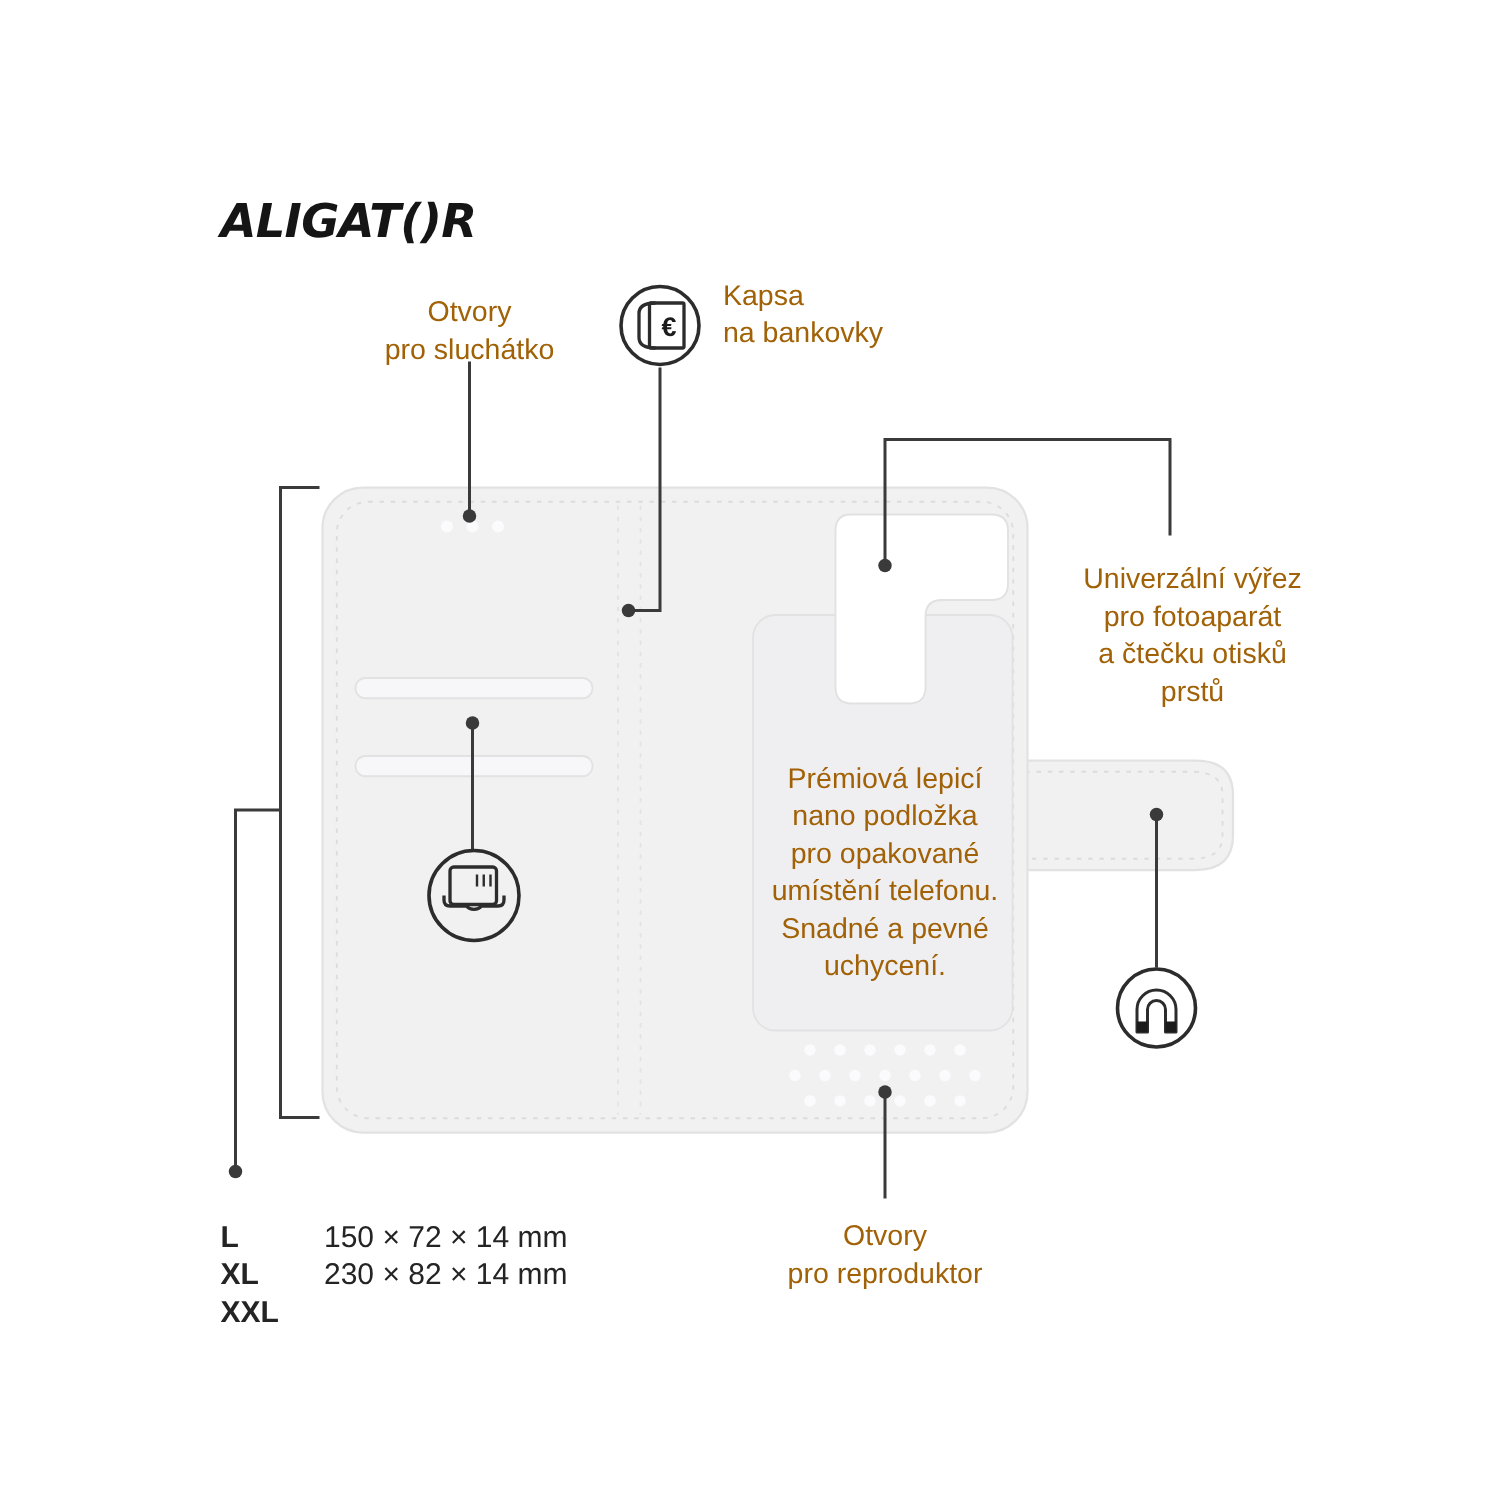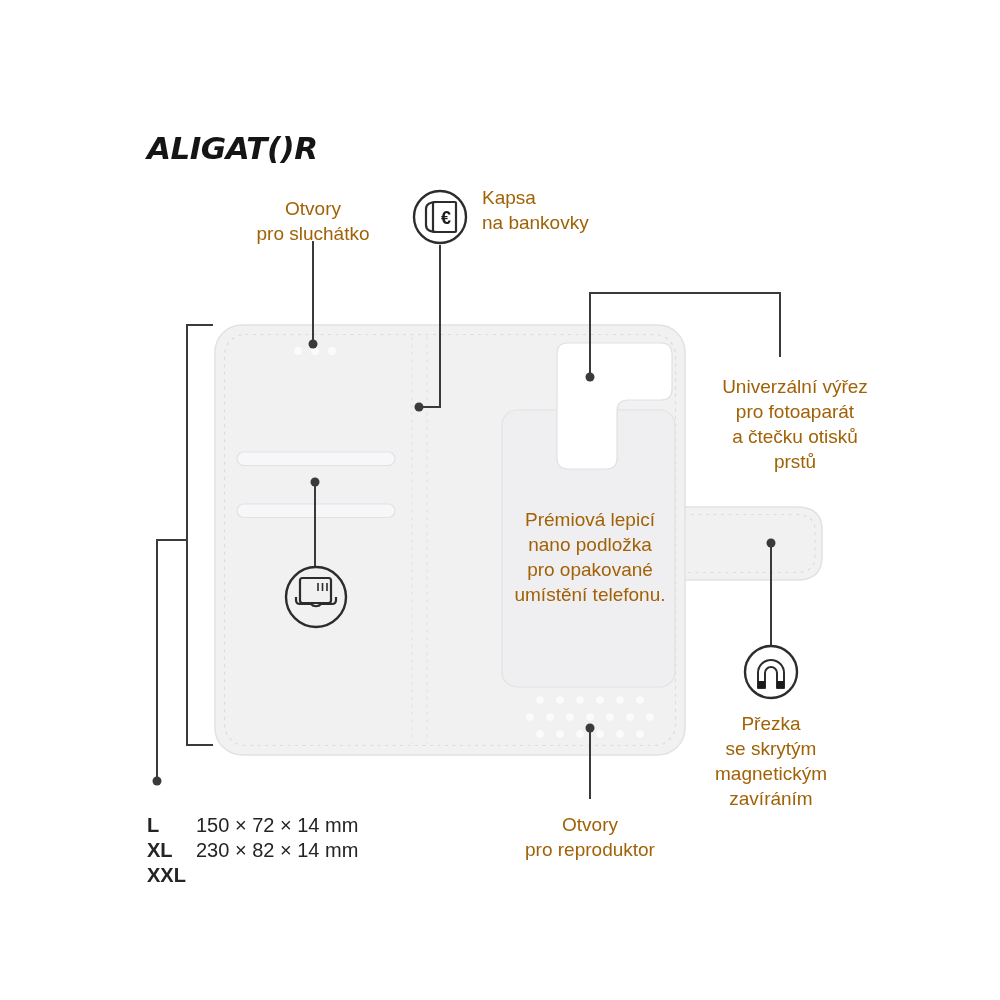--- a/index.html
+++ b/index.html
@@ -14,21 +14,21 @@
   }
   .art{position:absolute;left:0;top:0;width:1000px;height:1000px;}
   .label{
     position:absolute;font-size:19px;line-height:25px;color:#a16207;
     white-space:pre-line;
   }
   .center{text-align:center;transform:translateX(-50%);}
   .sizes{position:absolute;left:147px;top:813px;font-size:20px;line-height:25px;color:#242424;}
   .size-row{display:flex;}
   .size-label{font-weight:bold;width:49px;}
-  .size-dims{white-space:nowrap;}
+  .size-dims{white-space:nowrap;margin-left:20px;}
 </style>
 </head>
 <body>
 
 <div class="canvas">
 
   <div class="logo">ALIGAT()R</div>
 
   <svg class="art" viewBox="0 0 1000 1000" xmlns="http://www.w3.org/2000/svg">
 
@@ -132,26 +132,24 @@
   <div class="label center" style="left:795px;top:374px">Univerzální výřez
 pro fotoaparát
 a čtečku otisků
 prstů</div>
 
   <div class="label center" style="left:590px;top:507px">Prémiová lepicí
 nano podložka
 pro opakované
 umístění telefonu.</div>
 
+  <div class="label center" style="left:590px;top:607px">Snadné a pevné
+uchycení.</div>
 
 
-  <div class="label center" style="left:771px;top:711px">Přezka
-se skrytým
-magnetickým
-zavíráním</div>
 
   <div class="label center" style="left:590px;top:812px">Otvory
 pro reproduktor</div>
 
   <div class="sizes">
     <div class="size-row">
       <span class="size-label">L</span>
       <span class="size-dims">150 × 72 × 14 mm</span>
     </div>
     <div class="size-row">

